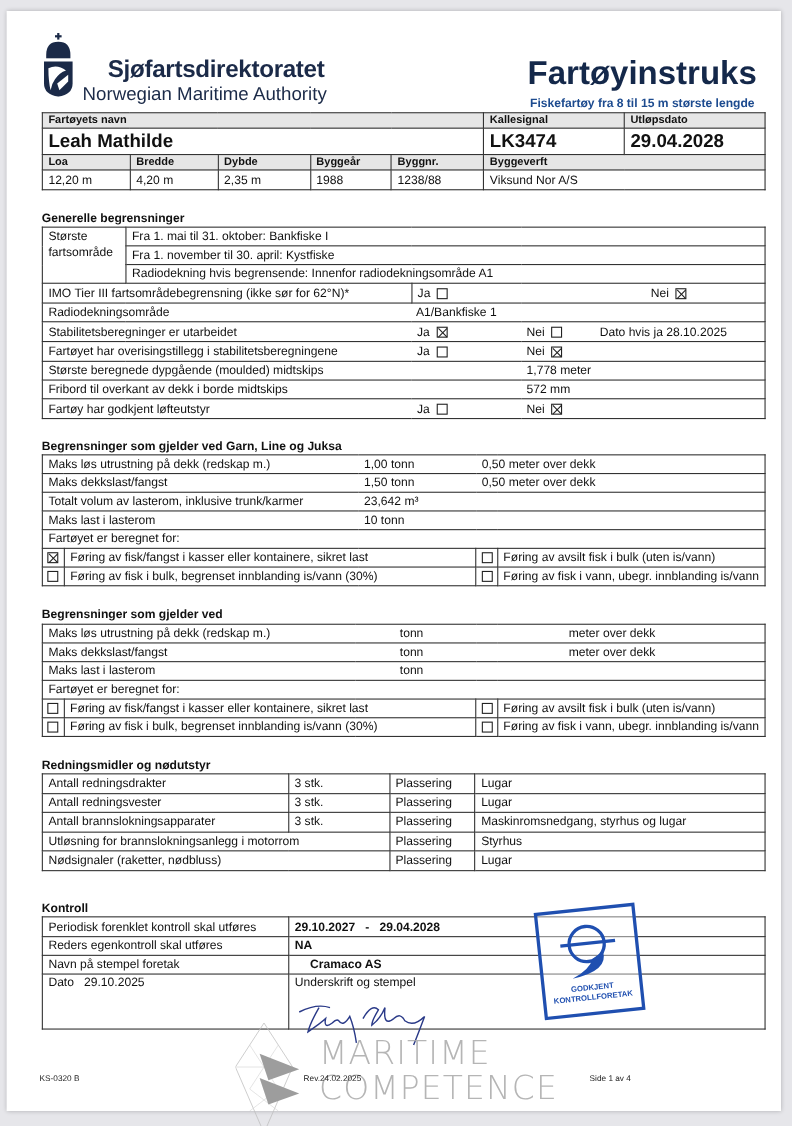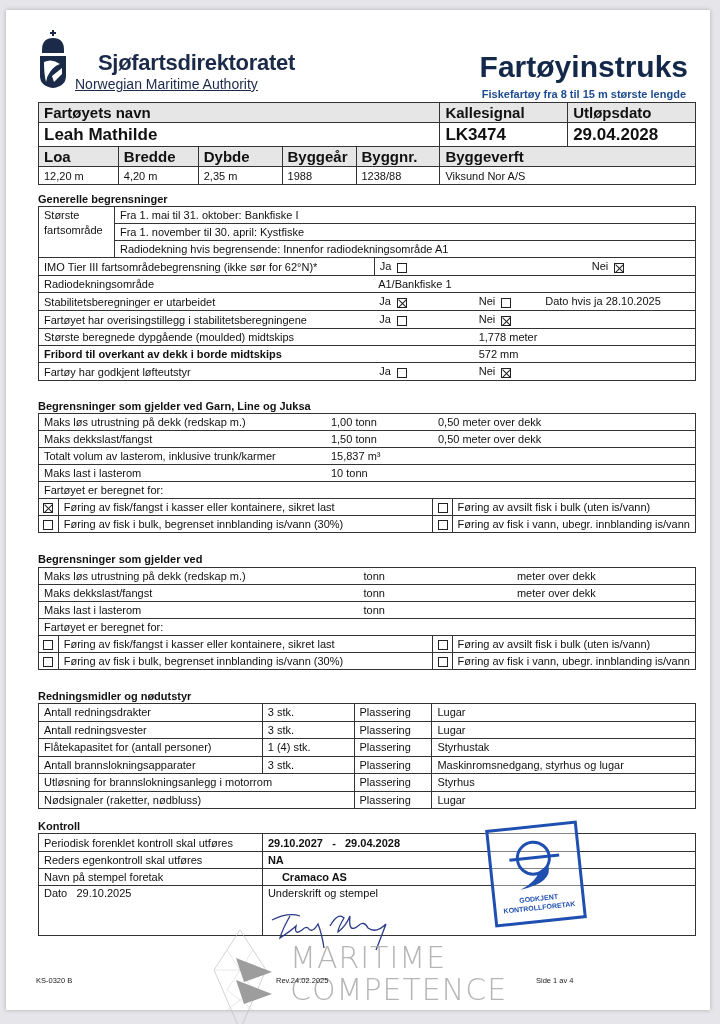--- a/index.html
+++ b/index.html
@@ -14,28 +14,28 @@
     position: absolute; left: 6px; top: 10px; width: 704px; height: 1000px;
     background: #fff;
     box-shadow: 0 0 4px rgba(0,0,0,0.25);
   }
   .abs { position: absolute; }
 
   
   .logo-wrap { left: 32px; top: 20px; width: 260px; height: 70px; }
   .crest { position: absolute; left: 0; top: 0; width: 30px; height: 58px; }
   .org-name { position: absolute; left: 36px; top: 20px; font-size: 22px; font-weight: bold; color: #1b2a48; letter-spacing: -0.3px; margin-left: 24px; }
-  .org-sub { position: absolute; left: 37px; top: 46px; font-size: 14px; color: #1b2a48; text-decoration: underline; }
+  .org-sub { position: absolute; left: 37px; top: 46px; font-size: 17px; color: #1b2a48; }
   .doc-title { position: absolute; right: 22px; top: 40px; font-size: 30px; font-weight: bold; color: #14284a; }
   .doc-subtitle { position: absolute; right: 24px; top: 78px; font-size: 11px; font-weight: bold; color: #1d4b8f; }
 
   
   table { border-collapse: collapse; position: absolute; font-size: 11px; }
   td { border: 1px solid #333; padding: 1px 5px; vertical-align: middle; white-space: nowrap; }
-  .hdr { background: #e6e6e6; font-weight: bold; font-size: 15px; }
+  .hdr { background: #e6e6e6; font-weight: bold; font-size: 10px; }
   .big { font-size: 17px; font-weight: bold; }
   .section-title { position: absolute; font-size: 11px; font-weight: bold; left: 32px; }
   .box { display: inline-block; width: 10px; height: 10px; border: 1px solid #222; vertical-align: middle; position: relative; margin-left: 6px; }
   .box.checked::before, .box.checked::after {
     content: ""; position: absolute; left: 4px; top: -1px; width: 1px; height: 11px; background: #222;
   }
   .box.checked::before { transform: rotate(45deg); }
   .box.checked::after { transform: rotate(-45deg); }
   .cb-cell { width: 20px; text-align: center; padding: 1px 2px; }
   .cb-cell .box { margin-left: 0; }
@@ -154,21 +154,21 @@
     <tr style="height:18px">
       <td colspan="2" style="border-right:none;">Fartøyet har overisingstillegg i stabilitetsberegningene</td>
       <td style="border:none; border-bottom:1px solid #333;"><span>Ja</span><span class="box"></span></td>
       <td style="border-left:none;"><span>Nei</span><span class="box checked"></span></td>
     </tr>
     <tr style="height:17px">
       <td colspan="3" style="border-right:none;">Største beregnede dypgående (moulded) midtskips</td>
       <td style="border-left:none;">1,778  meter</td>
     </tr>
     <tr style="height:17px">
-      <td colspan="3" style="border-right:none;font-weight:bold;">Fribord til overkant av dekk i borde midtskips</td>
+      <td colspan="3" style="border-right:none;">Fribord til overkant av dekk i borde midtskips</td>
       <td style="border-left:none;">572  mm</td>
     </tr>
     <tr style="height:18px">
       <td colspan="2" style="border-right:none;">Fartøy har godkjent løfteutstyr</td>
       <td style="border:none; border-bottom:1px solid #333;"><span>Ja</span><span class="box"></span></td>
       <td style="border-left:none;"><span>Nei</span><span class="box checked"></span></td>
     </tr>
   </tbody>
     </table>
 
@@ -187,21 +187,21 @@
       <td style="border-left:none; border-right:none;">1,00  tonn</td>
       <td colspan="2" style="border-left:none;">0,50  meter over dekk</td>
     </tr>
     <tr style="height:17px">
       <td colspan="2" style="border-right:none;">Maks dekkslast/fangst</td>
       <td style="border-left:none; border-right:none;">1,50  tonn</td>
       <td colspan="2" style="border-left:none;">0,50  meter over dekk</td>
     </tr>
     <tr style="height:17px">
       <td colspan="2" style="border-right:none;">Totalt volum av lasterom, inklusive trunk/karmer</td>
-      <td style="border-left:none; border-right:none;">15,837  m³</td>
+      <td style="border-left:none; border-right:none;">23,642  m³</td>
       <td colspan="2" style="border-left:none;"></td>
     </tr>
     <tr style="height:17px">
       <td colspan="2" style="border-right:none;">Maks last i lasterom</td>
       <td style="border-left:none; border-right:none;">10  tonn</td>
       <td colspan="2" style="border-left:none;"></td>
     </tr>
     <tr style="height:17px">
       <td colspan="5">Fartøyet er beregnet for:</td>
     </tr>
@@ -276,26 +276,20 @@
       <td>Antall redningsdrakter</td>
       <td>3  stk.</td>
       <td>Plassering</td>
       <td>Lugar</td>
     </tr>
     <tr style="height:17.5px">
       <td>Antall redningsvester</td>
       <td>3  stk.</td>
       <td>Plassering</td>
       <td>Lugar</td>
-    </tr>
-    <tr style="height:17.5px">
-      <td>Flåtekapasitet for (antall personer)</td>
-      <td>1 (4)  stk.</td>
-      <td>Plassering</td>
-      <td>Styrhustak</td>
     </tr>
     <tr style="height:17.5px">
       <td>Antall brannslokningsapparater</td>
       <td>3  stk.</td>
       <td>Plassering</td>
       <td>Maskinromsnedgang, styrhus og lugar</td>
     </tr>
     <tr style="height:17.5px">
       <td colspan="2">Utløsning for brannslokningsanlegg i motorrom</td>
       <td>Plassering</td>

